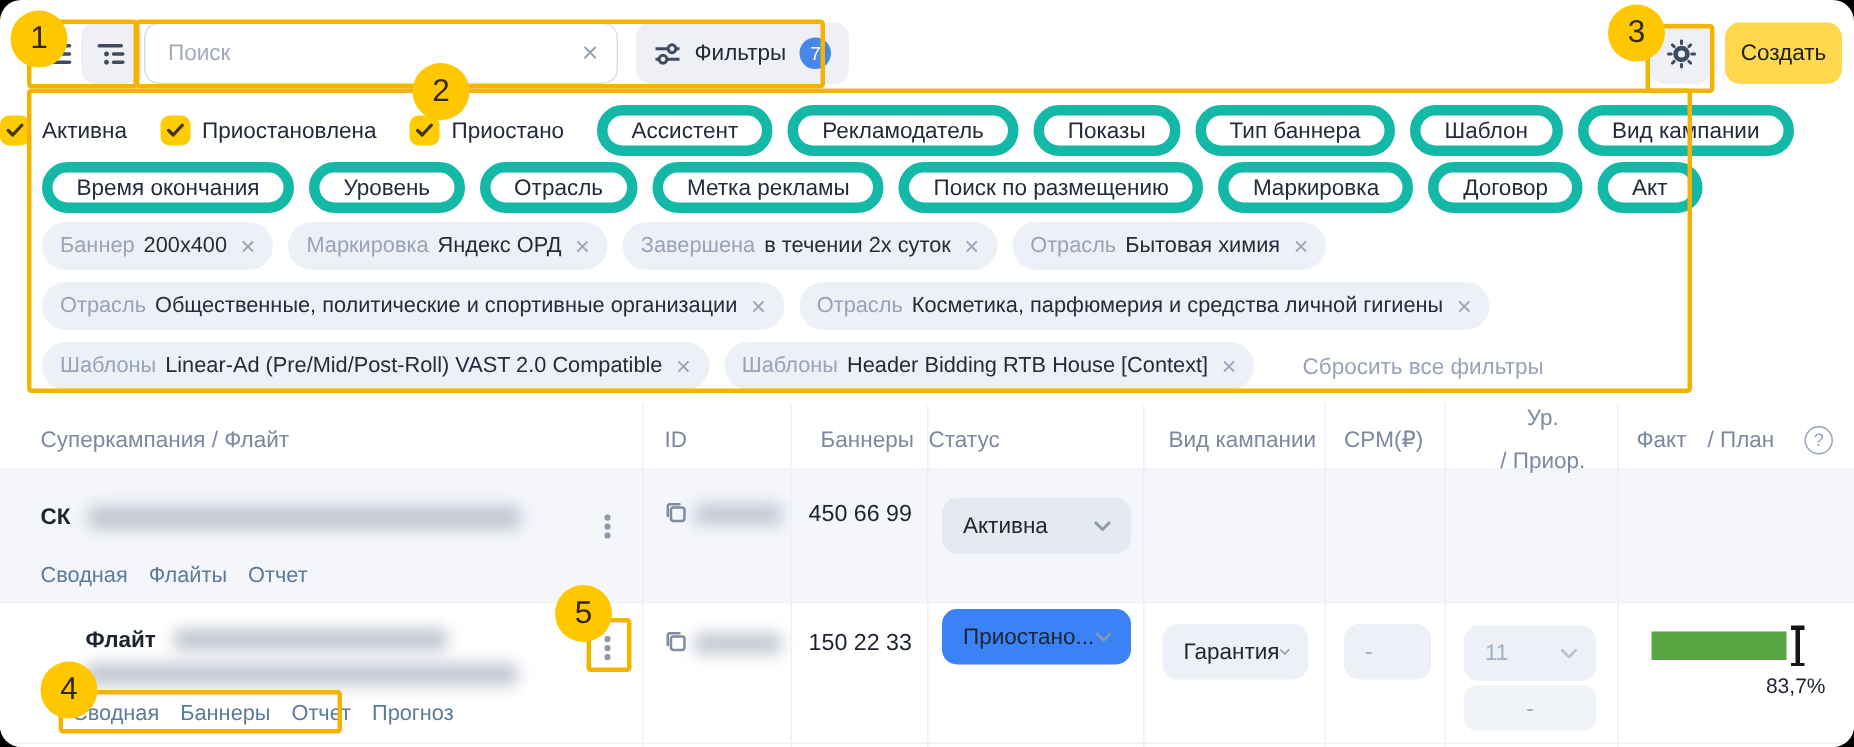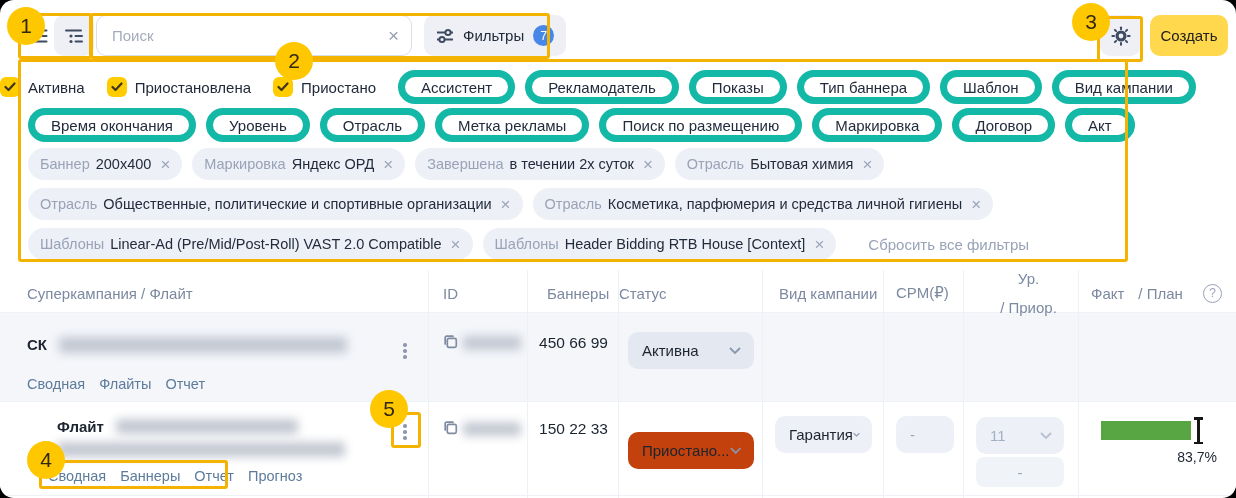--- a/index.html
+++ b/index.html
@@ -77,21 +77,21 @@
   .r2 .copy-ic{top:17px;}
   .id-blur{position:absolute;left:34px;width:58px;height:14px;}
   .r1 .id-blur{top:23px;}
   .r2 .id-blur{top:20px;}
   .banners-cell{text-align:right;padding-right:10px;font-size:15.5px;color:#1c2430;}
   .r1 .banners-cell{padding-top:21px;}
   .r2 .banners-cell{padding-top:18px;}
   .pill{position:absolute;height:37px;border-radius:10px;display:flex;align-items:center;box-sizing:border-box;font-size:15px;color:#1c2430;cursor:pointer;}
   .status-pill{left:9px;width:126px;justify-content:space-between;padding:0 13px 0 14px;}
   .r1 .status-pill{top:19px;background:#e4e9f1;}
-  .r2 .status-pill{top:30px;background:#c2410c;}
+  .r2 .status-pill{top:4px;background:#3b82f6;}
   .type-pill{left:12px;top:14px;width:97px;background:#edf0f6;justify-content:space-between;padding:0 12px 0 14px;}
   .cpm-pill{left:12px;top:14px;width:58px;background:#edf0f6;color:#99a5ba;padding-left:14px;cursor:text;}
   .level-pill{left:12px;top:15px;width:88px;background:#edf0f6;color:#a2b0c6;justify-content:space-between;padding:0 12px 0 14px;}
   .prio-pill{left:12px;top:55px;width:88px;height:30px;border-radius:8px;background:#f0f3f8;color:#99a5ba;justify-content:center;cursor:text;}
   .pbar{position:absolute;left:22px;top:19px;width:90px;height:19px;background:#58a543;}
   .pmark{position:absolute;left:115px;top:15px;width:9px;height:27px;display:flex;flex-direction:column;align-items:center;}
   .pmark .capb{width:9px;height:2.5px;background:#161616;}
   .pmark .stem{width:2.5px;flex:1;background:#161616;}
   .ppct{position:absolute;right:19px;top:47px;font-size:14px;color:#1c2430;}
 

